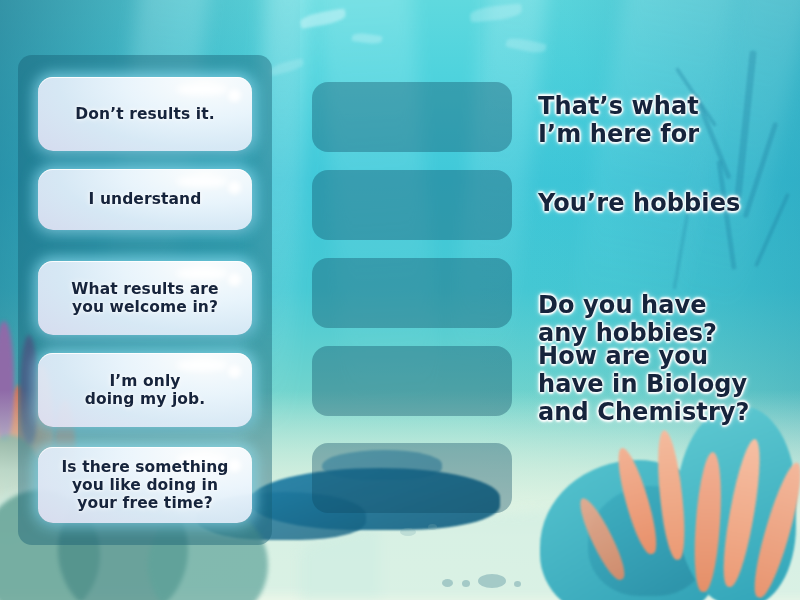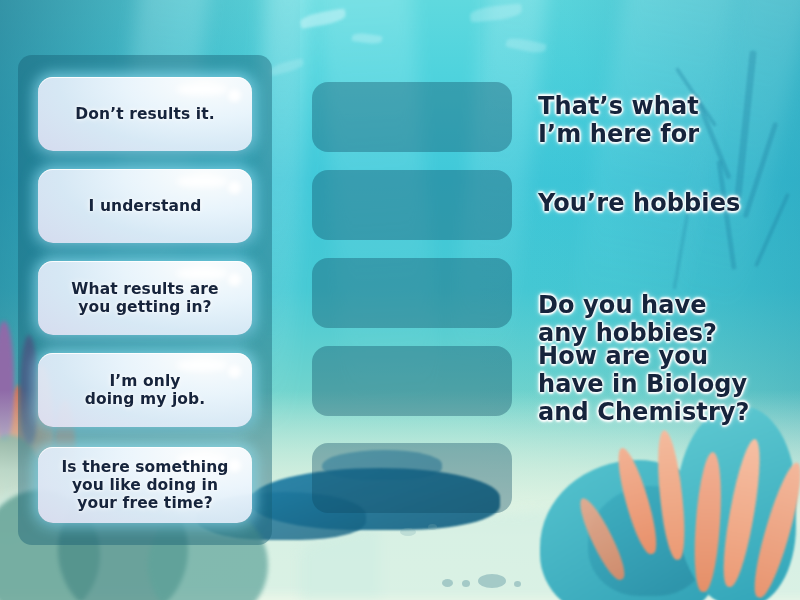--- a/index.html
+++ b/index.html
@@ -289,30 +289,30 @@
     <div class="tent" style="left:236px;top:70px;  width:24px; height:140px;background:linear-gradient(180deg,#f3b89c,#e89570);transform:rotate(16deg);"></div>
     <div class="tent" style="left:62px; top:104px; width:20px; height:90px; background:linear-gradient(180deg,#eeab8d,#e08b66);transform:rotate(-26deg);opacity:.9;"></div>
   </div>
 
   <div class="left-panel">
     <div class="card" style="top:22px;height:74px;">
       <span class="shine-long"></span>
       <span class="shine-dot"></span>
       <span class="card-text">Don’t results it.</span>
     </div>
-    <div class="card" style="top:114px;height:74px;">
+    <div class="card" style="top:114px;height:61px;">
       <span class="shine-long"></span>
       <span class="shine-dot"></span>
       <span class="card-text">I understand</span>
     </div>
     <div class="card" style="top:206px;height:74px;">
       <span class="shine-long"></span>
       <span class="shine-dot"></span>
       <span class="card-text">What results are
-you getting in?</span>
+you welcome in?</span>
     </div>
     <div class="card" style="top:298px;height:74px;">
       <span class="shine-long"></span>
       <span class="shine-dot"></span>
       <span class="card-text">I’m only
 doing my job.</span>
     </div>
     <div class="card" style="top:392px;height:76px;">
       <span class="shine-long"></span>
       <span class="shine-dot"></span>

